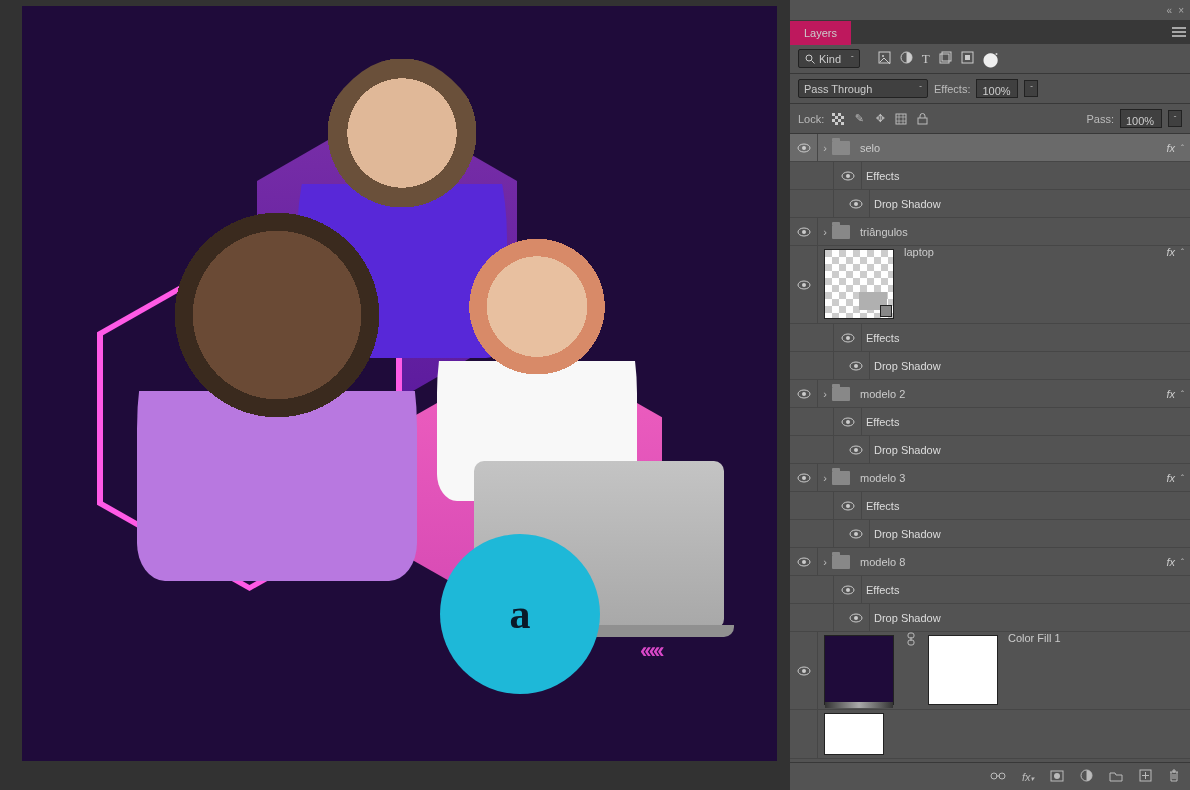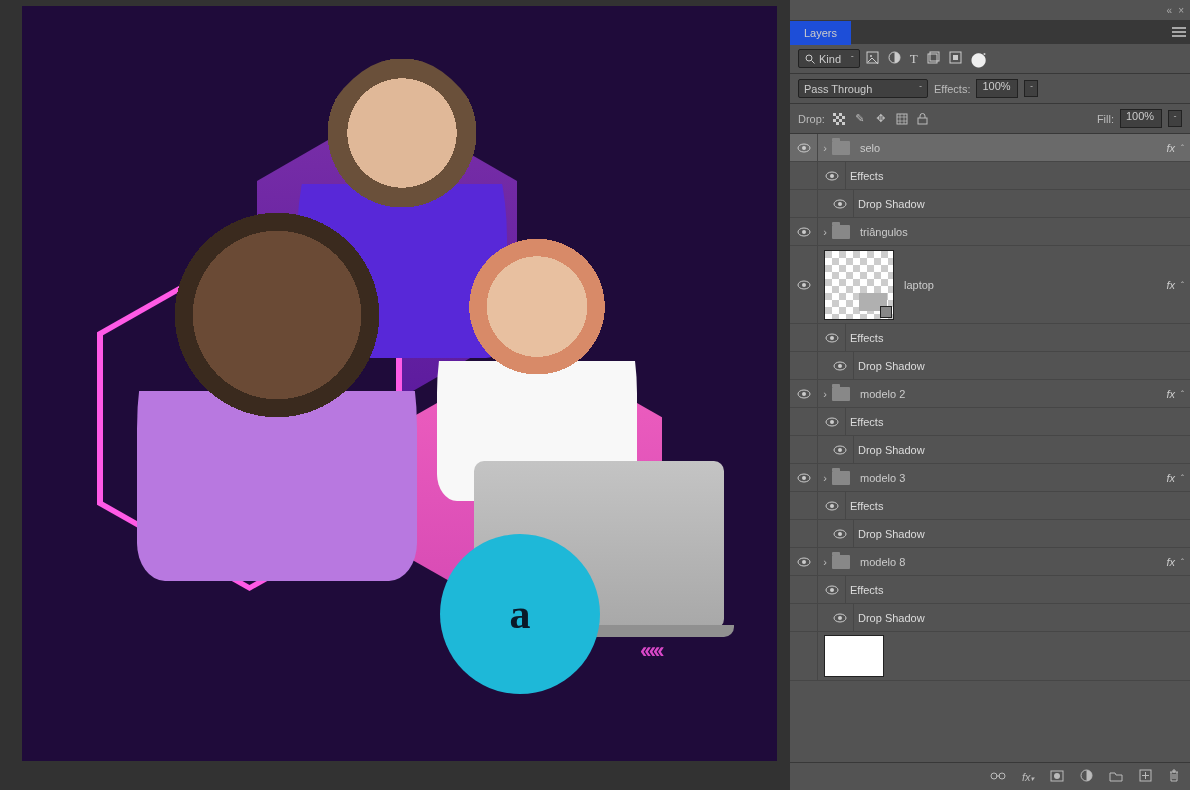--- a/index.html
+++ b/index.html
@@ -17,56 +17,56 @@
 .p3{left:415px;top:225px;width:200px;height:270px;background:radial-gradient(circle at 50% 28%,#e8c0a0 23%,#d88a68 23% 31%,transparent 31%),linear-gradient(180deg,transparent 48%,#f8f8f8 48%)}
 .laptop{position:absolute;left:452px;top:455px;width:250px;height:168px;background:linear-gradient(180deg,#c4c4c4,#a8a8a8);border-radius:10px}
 .laptop::after{content:"";position:absolute;bottom:-8px;left:-10px;right:-10px;height:12px;background:#909090;border-radius:0 0 10px 10px}
 .seal{position:absolute;left:418px;top:528px;width:160px;height:160px;border-radius:50%;background:#1eb8d8;display:flex;align-items:center;justify-content:center}
 .seal span{font-size:42px;font-weight:bold;color:#0a1a2a;font-family:Georgia}
 .chevrons{position:absolute;left:618px;top:632px;font-size:22px;color:#d848c8;letter-spacing:-3px;font-weight:bold}
 .panel{width:400px;height:790px;background:#535353;margin-left:auto;display:flex;flex-direction:column}
 .panel-header{height:20px;background:#535353;display:flex;align-items:center;justify-content:flex-end;padding-right:6px;gap:6px}
 .panel-header span{color:#aaa;cursor:pointer;font-size:10px}
 .tabs{height:24px;background:#383838;display:flex;align-items:stretch}
-.tab{padding:12px 14px;display:flex;align-items:center;background:#1d4ed8;border-top:1px solid #383838}
+.tab{padding:12px 14px;display:flex;align-items:center;background:#be185d;border-top:1px solid #383838}
 .menu-btn{margin-left:auto;width:22px;display:flex;align-items:center;justify-content:center;color:#ccc;cursor:pointer}
-.filter-row{height:30px;display:flex;align-items:center;padding:0 8px;gap:4px;border-bottom:1px solid #383838}
+.filter-row{height:30px;display:flex;align-items:center;padding:0 8px;gap:16px;border-bottom:1px solid #383838}
 .kind{display:flex;align-items:center;background:#404040;border:1px solid #222;border-radius:2px;height:19px;padding:0 5px 0 6px;gap:4px}
 .kind svg{flex-shrink:0}
 .type-icons{display:flex;gap:9px;margin-left:2px}
 .type-icons span{color:#ccc;cursor:pointer}
 .blend-row,.lock-row{height:30px;display:flex;align-items:center;padding:0 8px;gap:6px;border-bottom:1px solid #383838}
 .select{background:#404040;border:1px solid #222;border-radius:2px;height:19px;padding:0 5px;display:flex;align-items:center;}
 .label{color:#bbb}
-.val-box{background:#404040;border:1px solid #222;height:19px;display:flex;align-items:flex-start;padding:0 5px;min-width:42px}
+.val-box{background:#404040;border:1px solid #222;height:19px;display:flex;align-items:flex-end;padding:0 5px;min-width:42px}
 .chev{width:14px;height:17px;background:#404040;border:1px solid #222;display:flex;align-items:center;justify-content:center}
 .lock-icons{display:flex;gap:5px;margin-right:auto}
 .lock-icons span{width:16px;height:16px;display:flex;align-items:center;justify-content:center;color:#bbb;cursor:pointer}
 .layers{flex:1;overflow-y:auto;background:#535353}
 .layer{display:flex;align-items:center;min-height:28px;border-bottom:1px solid #464646;position:relative}
 .layer.sel{background:#6a6a6a}
 .eye{width:28px;display:flex;align-items:center;justify-content:center;border-right:1px solid #464646;align-self:stretch;cursor:pointer}
 .spacer{width:28px;align-self:stretch;border-right:1px solid #464646}
 .arrow{width:14px;display:flex;align-items:center;justify-content:center;cursor:pointer;color:#bbb}
 .folder-ico{width:18px;height:14px;background:#888;border-radius:1px;position:relative;margin-right:6px}
 .folder-ico::before{content:"";position:absolute;top:-3px;left:0;width:8px;height:3px;background:#888;border-radius:1px 1px 0 0}
 .thumb{width:70px;height:70px;border:1px solid #222;margin:3px 6px;background:repeating-conic-gradient(#fff 0 25%,#ccc 0 50%) 0 0/14px 14px;position:relative;flex-shrink:0}
 .thumb.dark{background:#1f0b3a}
 .smart{position:absolute;bottom:1px;right:1px;width:12px;height:12px;background:#888;border:1px solid #222}
 .lname{margin-left:4px}
 .fx{margin-left:auto;font-style:italic;padding-right:6px;display:flex;align-items:center;gap:6px}
 .fx .tog{font-style:normal;font-size:9px;color:#bbb}
-.sub{padding-left:0}
+.sub{padding-left:16px}
 .sub .lname{color:#ddd}
 .link-ico{width:14px;height:14px;display:flex;align-items:center;justify-content:center;margin:0 4px;color:#bbb}
 .mask{width:70px;height:70px;background:#fff;border:1px solid #222;margin:3px 6px}
 .mask.small{width:60px;height:42px;margin:3px 6px}
 .bottom-bar{height:28px;background:#535353;border-top:1px solid #383838;display:flex;align-items:center;justify-content:flex-end;gap:16px;padding:0 10px}
 .bottom-bar span{color:#bbb;cursor:pointer}
-.layer.thumb-row{align-items:center;min-height:78px}
+.layer.thumb-row{align-items:flex-start;min-height:78px}
 .layers-wrap{position:relative;flex:1;display:flex;flex-direction:column;overflow:hidden}
 </style>
 </head>
 <body>
 
 <div class="canvas-area">
   <div class="canvas">
     <div class="hex purple"></div>
     <div class="hex pink"></div>
     <div class="neon"></div>
@@ -135,21 +135,21 @@
     <span class="label">Effects:</span>
     <div class="val-box">
         <span>100%</span>
       </div>
     <div class="chev">
         <span style="font-size:8px">ˇ</span>
       </div>
   </div>
 
   <div class="lock-row">
-    <span class="label">Drop:</span>
+    <span class="label">Lock:</span>
     <div class="lock-icons">
       <span>
           <svg width="12" height="12">
             <rect width="12" height="12" fill="url(#c)"></rect>
             <defs>
               <pattern id="c" width="6" height="6" patternUnits="userSpaceOnUse">
                 <rect width="3" height="3" fill="#ccc"></rect>
                 <rect x="3" y="3" width="3" height="3" fill="#ccc"></rect>
               </pattern>
             </defs>
@@ -163,21 +163,21 @@
             <path d="M4 1v10M8 1v10M1 4h10M1 8h10" stroke="#bbb" stroke-width=".7"></path>
           </svg>
         </span>
       <span>
           <svg width="11" height="12" viewBox="0 0 11 12">
             <rect x="1" y="5" width="9" height="6" stroke="#bbb" fill="none"></rect>
             <path d="M3 5V3a2.5 2.5 0 015 0v2" stroke="#bbb" fill="none"></path>
           </svg>
         </span>
     </div>
-    <span class="label">Fill:</span>
+    <span class="label">Pass:</span>
     <div class="val-box">
         <span>100%</span>
       </div>
     <div class="chev">
         <span style="font-size:8px">ˇ</span>
       </div>
   </div>
 
   <div class="layers-wrap">
   <div class="layers">
@@ -359,20 +359,40 @@
           <div class="spacer" style="border:none;width:8px"></div>
       <div class="eye">
             <svg width="14" height="10" viewBox="0 0 14 10">
               <ellipse cx="7" cy="5" rx="6" ry="4" stroke="#ccc" fill="none"></ellipse>
               <circle cx="7" cy="5" r="2" fill="#ccc"></circle>
             </svg>
           </div>
       <span class="lname">Drop Shadow</span>
     </div>
 
+    <div class="layer thumb-row">
+      <div class="eye">
+            <svg width="14" height="10" viewBox="0 0 14 10">
+              <ellipse cx="7" cy="5" rx="6" ry="4" stroke="#ccc" fill="none"></ellipse>
+              <circle cx="7" cy="5" r="2" fill="#ccc"></circle>
+            </svg>
+          </div>
+      <div class="thumb dark">
+            <div style="position:absolute;bottom:-4px;left:0;right:0;height:6px;background:linear-gradient(90deg,#333,#aaa,#333)"></div>
+          </div>
+      <div class="link-ico">
+            <svg width="10" height="14" viewBox="0 0 10 14">
+              <rect x="2" y="1" width="6" height="5" rx="2" stroke="#bbb" fill="none"></rect>
+              <rect x="2" y="8" width="6" height="5" rx="2" stroke="#bbb" fill="none"></rect>
+              <path d="M5 5v4" stroke="#bbb"></path>
+            </svg>
+          </div>
+      <div class="mask"></div>
+      <span class="lname">Color Fill 1</span>
+    </div>
 
     <div class="layer thumb-row" style="min-height:48px">
       <div class="spacer"></div>
       <div class="mask small"></div>
     </div>
 
   </div>
   </div>
 
   <div class="bottom-bar">

